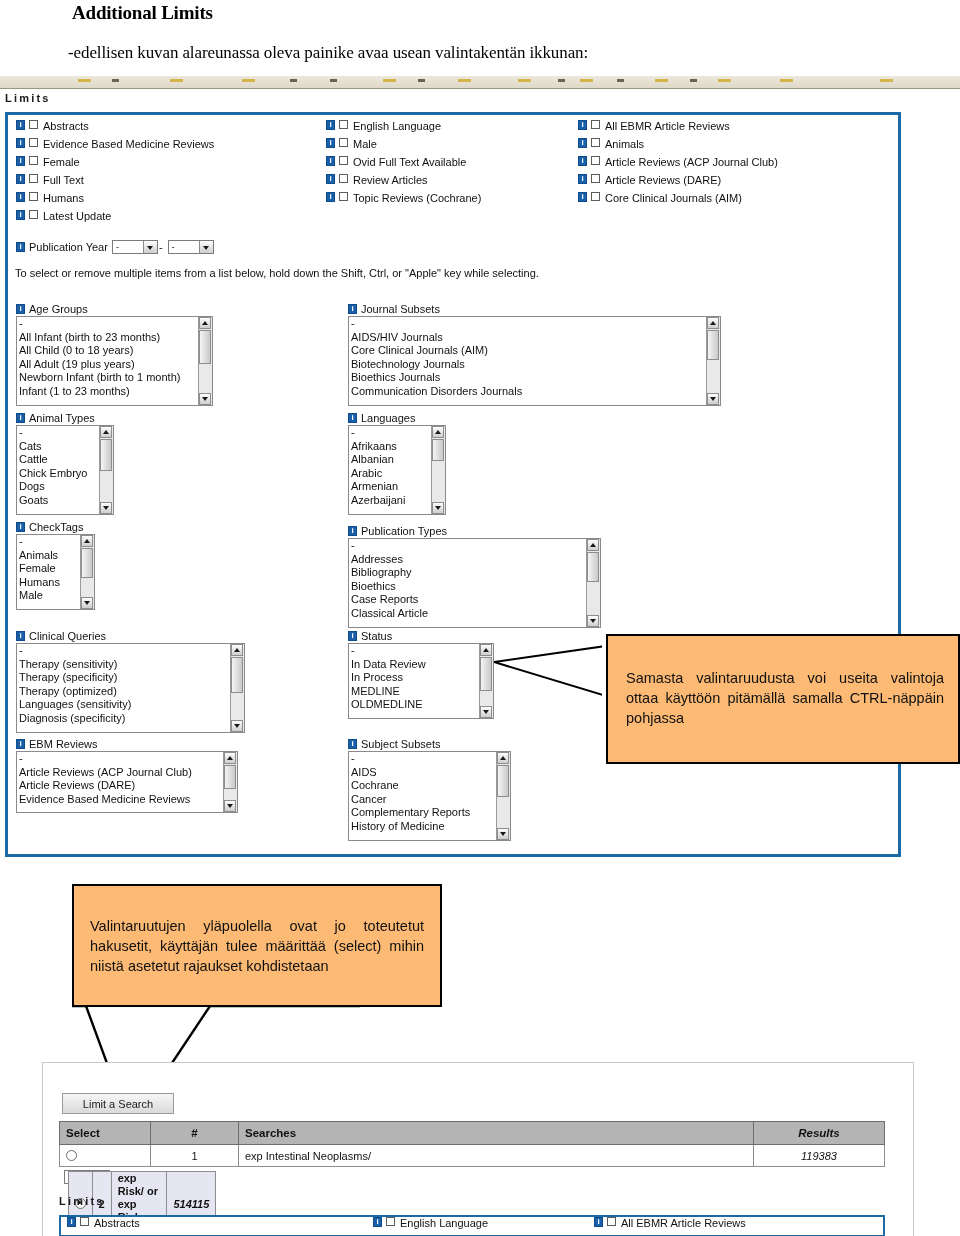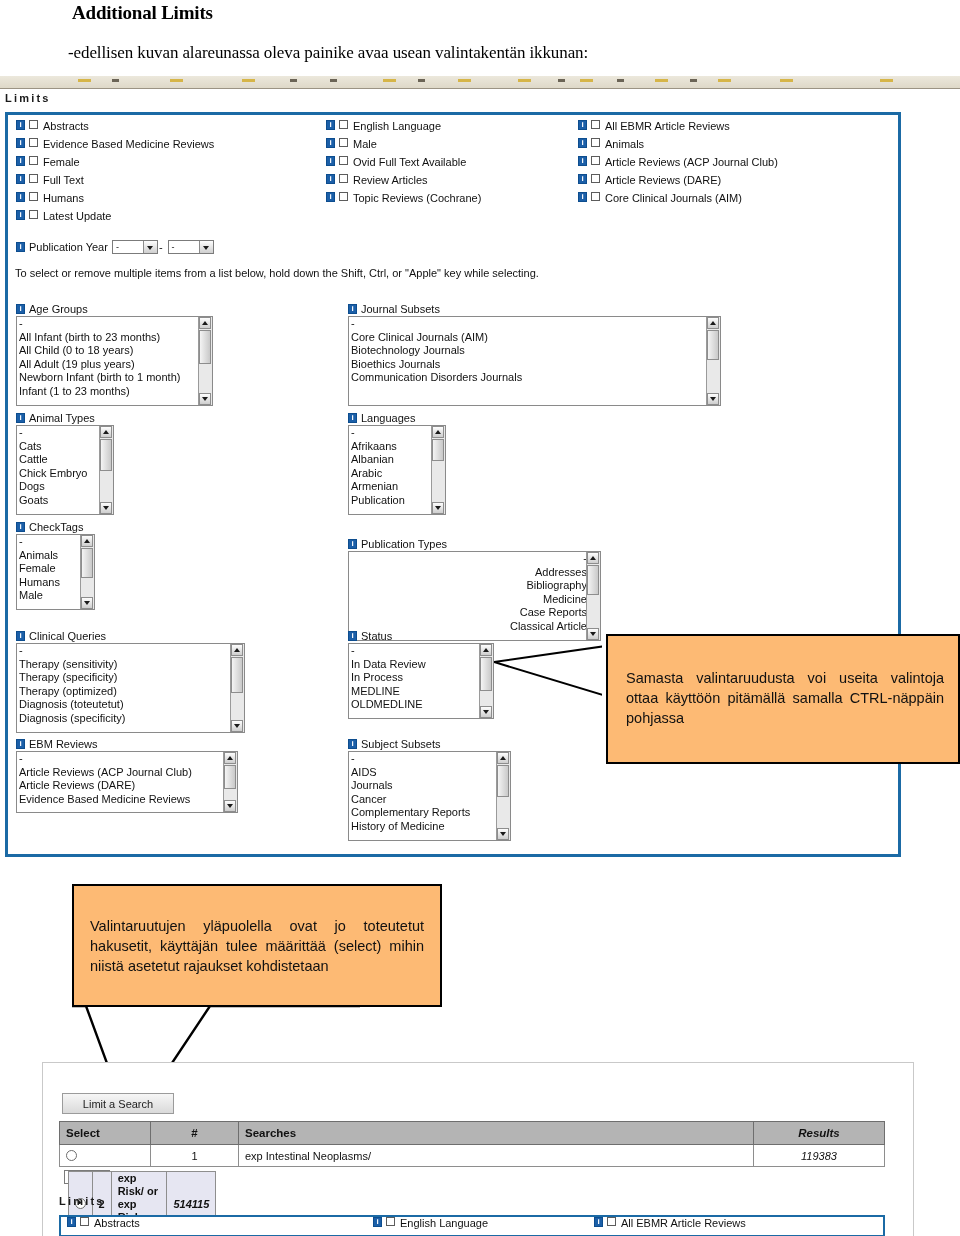--- a/index.html
+++ b/index.html
@@ -353,20 +353,21 @@
   </div>
 
   <div class="lgroup" style="left:340px;top:186px;">
     <div class="lg-head">
         <span class="iicon"></span>
         <span>Journal Subsets</span>
       </div>
     <div class="lbox" style="width:373px;height:90px;">
       <div class="inner">
         <div class="opt">-</div>
+        <div class="opt">AIDS/HIV Journals</div>
         <div class="opt">Core Clinical Journals (AIM)</div>
         <div class="opt">Biotechnology Journals</div>
         <div class="opt">Bioethics Journals</div>
         <div class="opt">Communication Disorders Journals</div>
       </div>
       <div class="sbar">
         <div class="sbtn up"></div>
         <div class="sthumb" style="top:13px;height:30px;"></div>
         <div class="sbtn dn"></div>
       </div>
@@ -400,21 +401,21 @@
         <span class="iicon"></span>
         <span>Languages</span>
       </div>
     <div class="lbox" style="width:98px;height:90px;">
       <div class="inner">
         <div class="opt">-</div>
         <div class="opt">Afrikaans</div>
         <div class="opt">Albanian</div>
         <div class="opt">Arabic</div>
         <div class="opt">Armenian</div>
-        <div class="opt">Publication</div>
+        <div class="opt">Azerbaijani</div>
       </div>
       <div class="sbar">
         <div class="sbtn up"></div>
         <div class="sthumb" style="top:13px;height:22px;"></div>
         <div class="sbtn dn"></div>
       </div>
     </div>
   </div>
 
   <div class="lgroup" style="left:8px;top:404px;">
@@ -431,31 +432,31 @@
         <div class="opt">Male</div>
       </div>
       <div class="sbar">
         <div class="sbtn up"></div>
         <div class="sthumb" style="top:13px;height:30px;"></div>
         <div class="sbtn dn"></div>
       </div>
     </div>
   </div>
 
-  <div class="lgroup" style="left:340px;top:421px;text-align:right;">
+  <div class="lgroup" style="left:340px;top:408px;">
     <div class="lg-head">
         <span class="iicon"></span>
         <span>Publication Types</span>
       </div>
     <div class="lbox" style="width:253px;height:90px;">
       <div class="inner">
         <div class="opt">-</div>
         <div class="opt">Addresses</div>
         <div class="opt">Bibliography</div>
-        <div class="opt">Medicine</div>
+        <div class="opt">Bioethics</div>
         <div class="opt">Case Reports</div>
         <div class="opt">Classical Article</div>
       </div>
       <div class="sbar">
         <div class="sbtn up"></div>
         <div class="sthumb" style="top:13px;height:30px;"></div>
         <div class="sbtn dn"></div>
       </div>
     </div>
   </div>
@@ -464,21 +465,21 @@
     <div class="lg-head">
         <span class="iicon"></span>
         <span>Clinical Queries</span>
       </div>
     <div class="lbox" style="width:229px;height:90px;">
       <div class="inner">
         <div class="opt">-</div>
         <div class="opt">Therapy (sensitivity)</div>
         <div class="opt">Therapy (specificity)</div>
         <div class="opt">Therapy (optimized)</div>
-        <div class="opt">Diagnosis (toteutetut)</div>
+        <div class="opt">Languages (sensitivity)</div>
         <div class="opt">Diagnosis (specificity)</div>
       </div>
       <div class="sbar">
         <div class="sbtn up"></div>
         <div class="sthumb" style="top:13px;height:36px;"></div>
         <div class="sbtn dn"></div>
       </div>
     </div>
   </div>
 
@@ -525,21 +526,21 @@
 
   <div class="lgroup" style="left:340px;top:621px;">
     <div class="lg-head">
         <span class="iicon"></span>
         <span>Subject Subsets</span>
       </div>
     <div class="lbox" style="width:163px;height:90px;">
       <div class="inner">
         <div class="opt">-</div>
         <div class="opt">AIDS</div>
-        <div class="opt">Journals</div>
+        <div class="opt">Cochrane</div>
         <div class="opt">Cancer</div>
         <div class="opt">Complementary Reports</div>
         <div class="opt">History of Medicine</div>
       </div>
       <div class="sbar">
         <div class="sbtn up"></div>
         <div class="sthumb" style="top:13px;height:32px;"></div>
         <div class="sbtn dn"></div>
       </div>
     </div>

